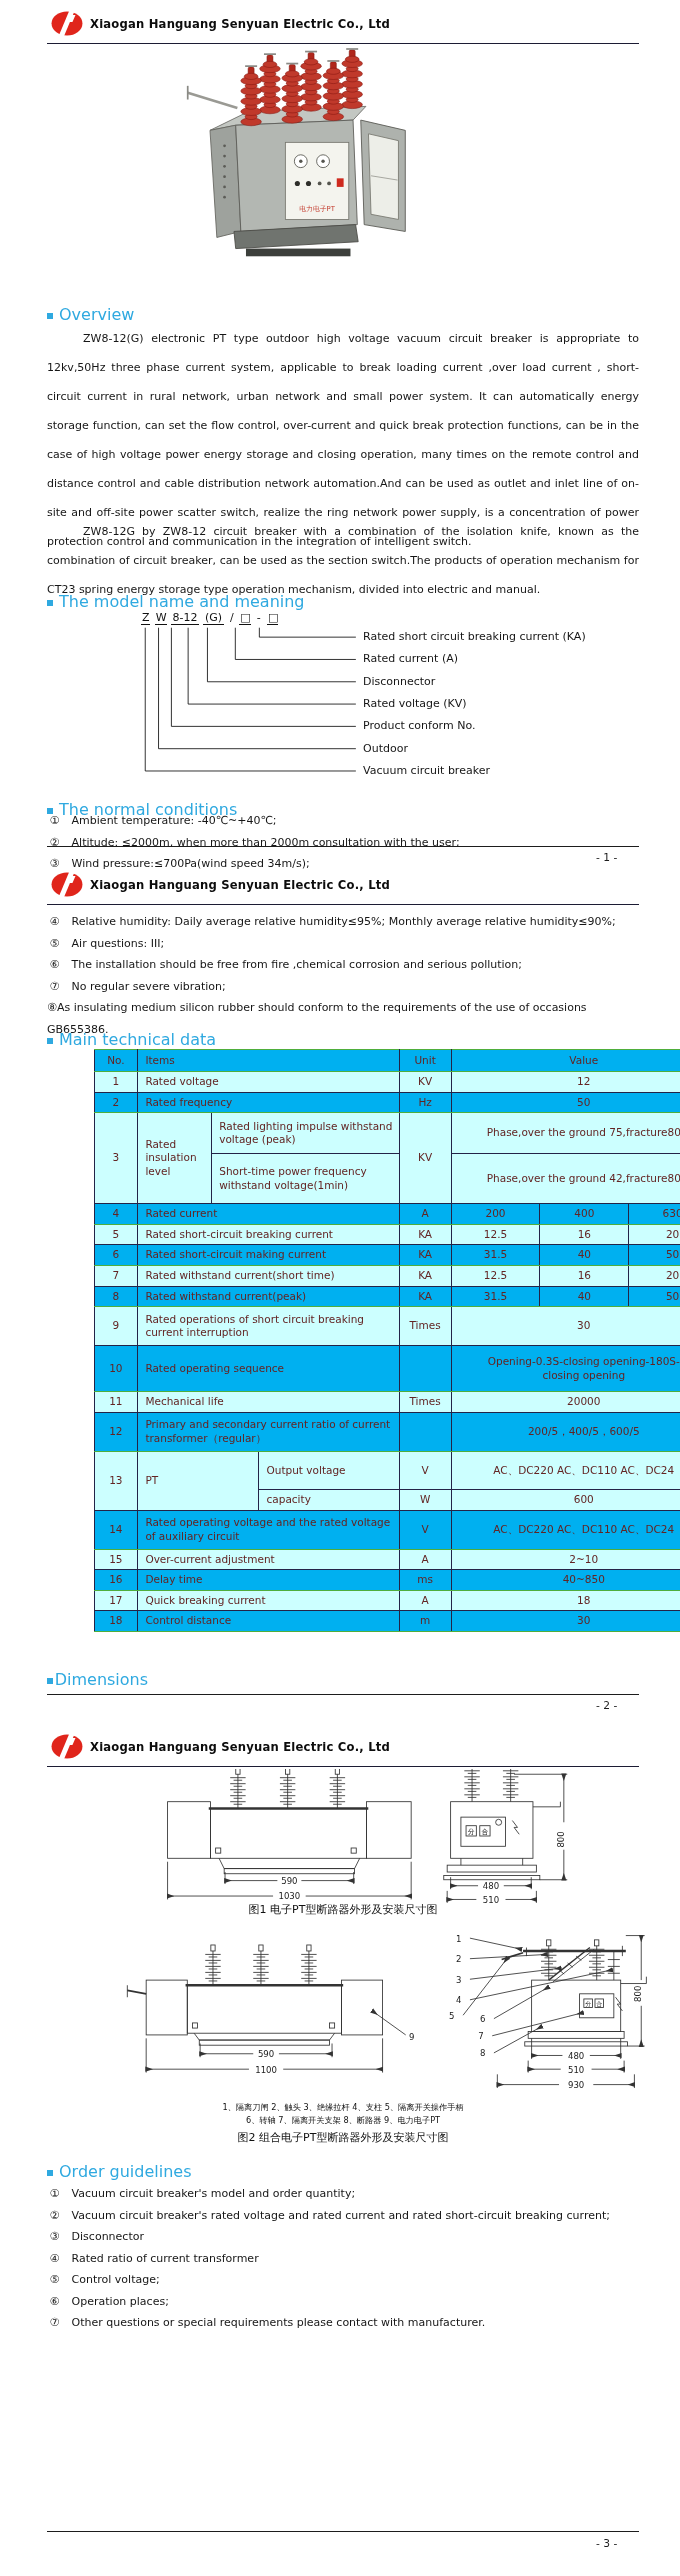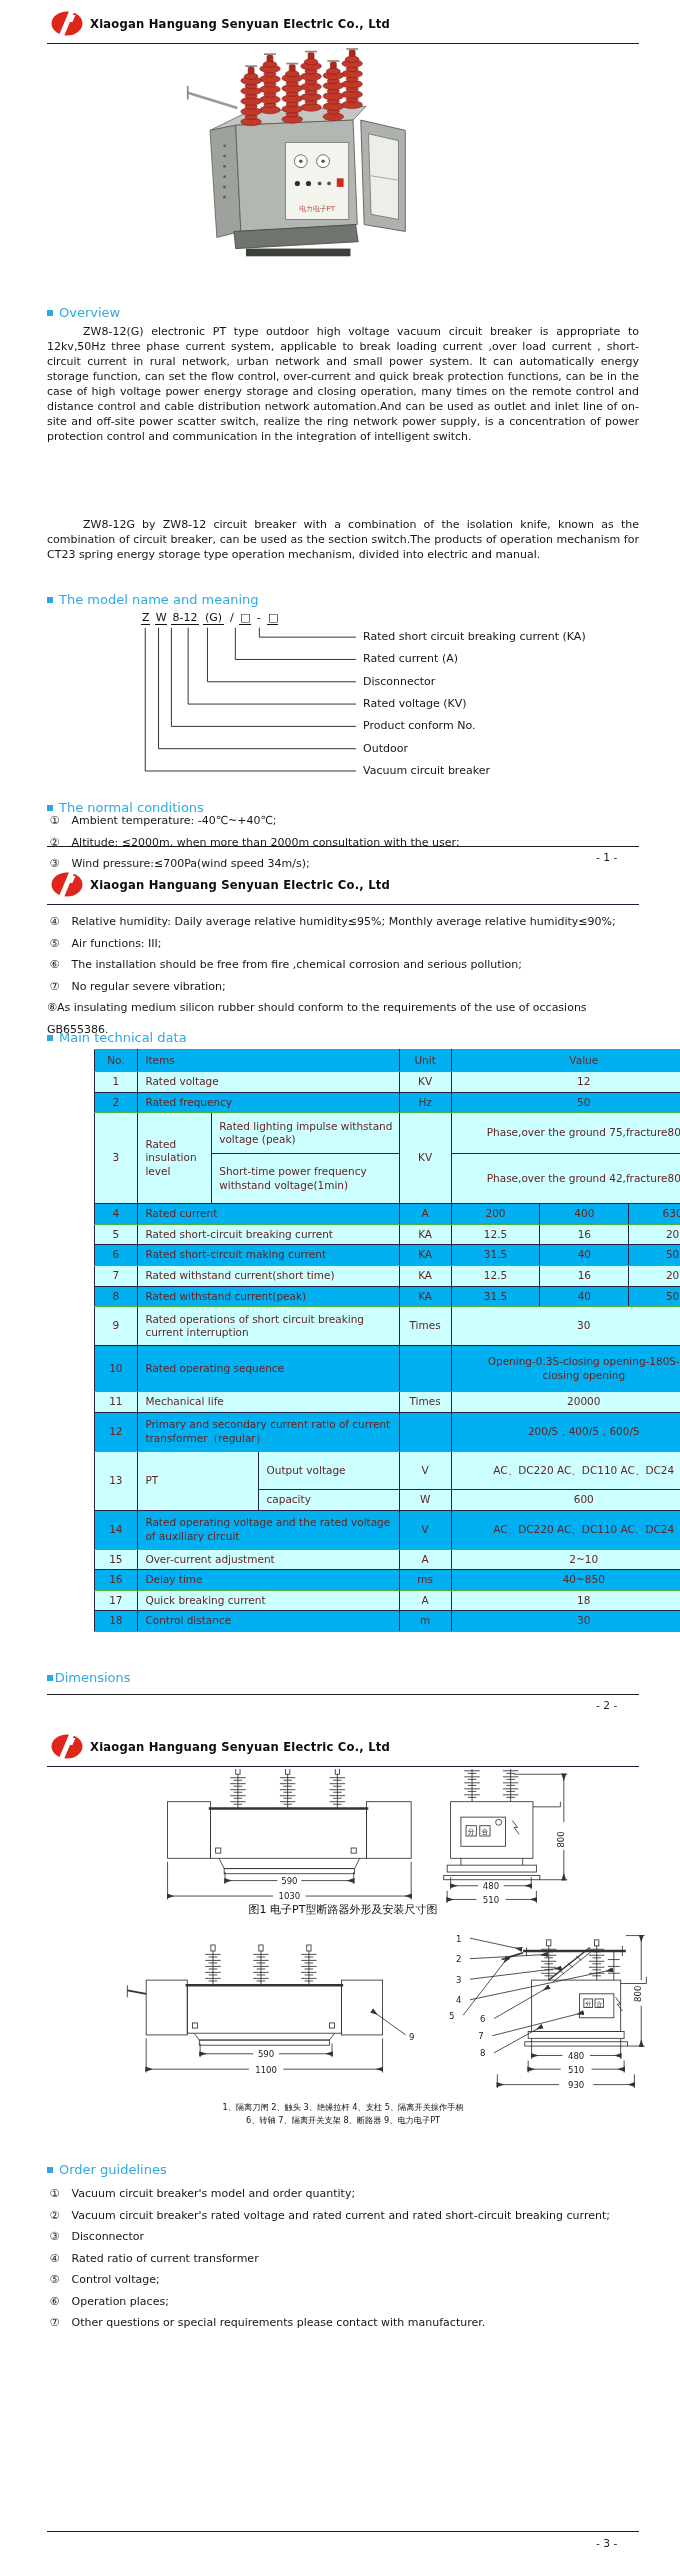--- a/index.html
+++ b/index.html
@@ -4,25 +4,25 @@
 <style>
   html,body{margin:0;padding:0;background:#fff;}
   .page{position:relative;width:680px;height:2576px;background:#fff;
         font-family:"DejaVu Sans",sans-serif;color:#1a1a1a;overflow:hidden;}
   .abs{position:absolute;}
   
   .hdr{left:47px;width:592px;height:36px;border-bottom:1.7px solid #1c1c34;}
   .hdr .logo{position:absolute;left:3.4px;top:0.9px;}
   .hdr .co{position:absolute;left:43px;top:10.3px;font-size:11.6px;font-weight:bold;color:#0d0d0d;letter-spacing:0.2px;}
   
-  .sech{font-size:13px;color:#2fa9e0;}
+  .sech{font-size:16px;color:#2fa9e0;}
   .bullet{display:inline-block;width:6px;height:6px;background:#2fa9e0;margin-right:6px;vertical-align:0.9px;}
   .bullet.sm{margin-right:1.7px;}
   
-  .bodytext{font-size:11px;line-height:15px;text-align:justify;color:#161616;}
+  .bodytext{font-size:11px;line-height:29px;text-align:justify;color:#161616;}
   .indent{text-indent:36px;}
   .cond{font-size:11px;line-height:21.5px;color:#161616;}
   .citem{display:flex;padding-left:50px;}
   .citem .n{flex:0 0 22px;}
   .citem .t{flex:1;text-align:justify;}
   
   .footline{left:47px;width:592px;border-top:1.7px solid #1d1d1d;height:0;}
   .pnum{font-size:10.7px;color:#1d1d1d;}
   
   .mcode{font-size:11px;color:#111;white-space:nowrap;}
@@ -186,21 +186,21 @@
     <span class="co">Xiaogan Hanguang Senyuan Electric Co., Ltd</span>
   </div>
 
   <div class="abs cond" style="left:47px;top:911px;width:592px;">
     <div class="citem" style="padding-left:2.6px;">
         <span class="n">④</span>
         <div class="t">Relative humidity: Daily average relative humidity≤95%; Monthly average relative humidity≤90%;</div>
       </div>
     <div class="citem" style="padding-left:2.6px;">
         <span class="n">⑤</span>
-        <div class="t">Air functions: III;</div>
+        <div class="t">Air questions: III;</div>
       </div>
     <div class="citem" style="padding-left:2.6px;">
         <span class="n">⑥</span>
         <div class="t">The installation should be free from fire ,chemical corrosion and serious pollution;</div>
       </div>
     <div class="citem" style="padding-left:2.6px;">
         <span class="n">⑦</span>
         <div class="t">No regular severe vibration;</div>
       </div>
     <div><span>⑧</span><span>As insulating medium silicon rubber should conform to the requirements of the use of occasions</span></div>
@@ -573,20 +573,21 @@
         <text x="424" y="131" text-anchor="end">7</text>
         <text x="426" y="151" text-anchor="end">8</text>
         <text x="340" y="132" text-anchor="middle">9</text>
       </g>
     </svg>
   </div>
   <div class="abs figleg" style="top:2101px;">
     <div>1、隔离刀闸    2、触头    3、绝缘拉杆    4、支柱    5、隔离开关操作手柄</div>
     <div>6、转轴    7、隔离开关支架    8、断路器    9、电力电子PT</div>
   </div>
+  <div class="abs figcap" style="top:2130px;">图2   组合电子PT型断路器外形及安装尺寸图</div>
 
   <div class="abs sech" style="left:47px;top:2162px;">
     <span class="bullet"></span><span>Order guidelines</span>
   </div>
   <div class="abs cond" style="left:47px;top:2183px;width:592px;">
     <div class="citem" style="padding-left:2.6px;">
         <span class="n">①</span>
         <div class="t">Vacuum circuit breaker's model and order quantity;</div>
       </div>
     <div class="citem" style="padding-left:2.6px;">

